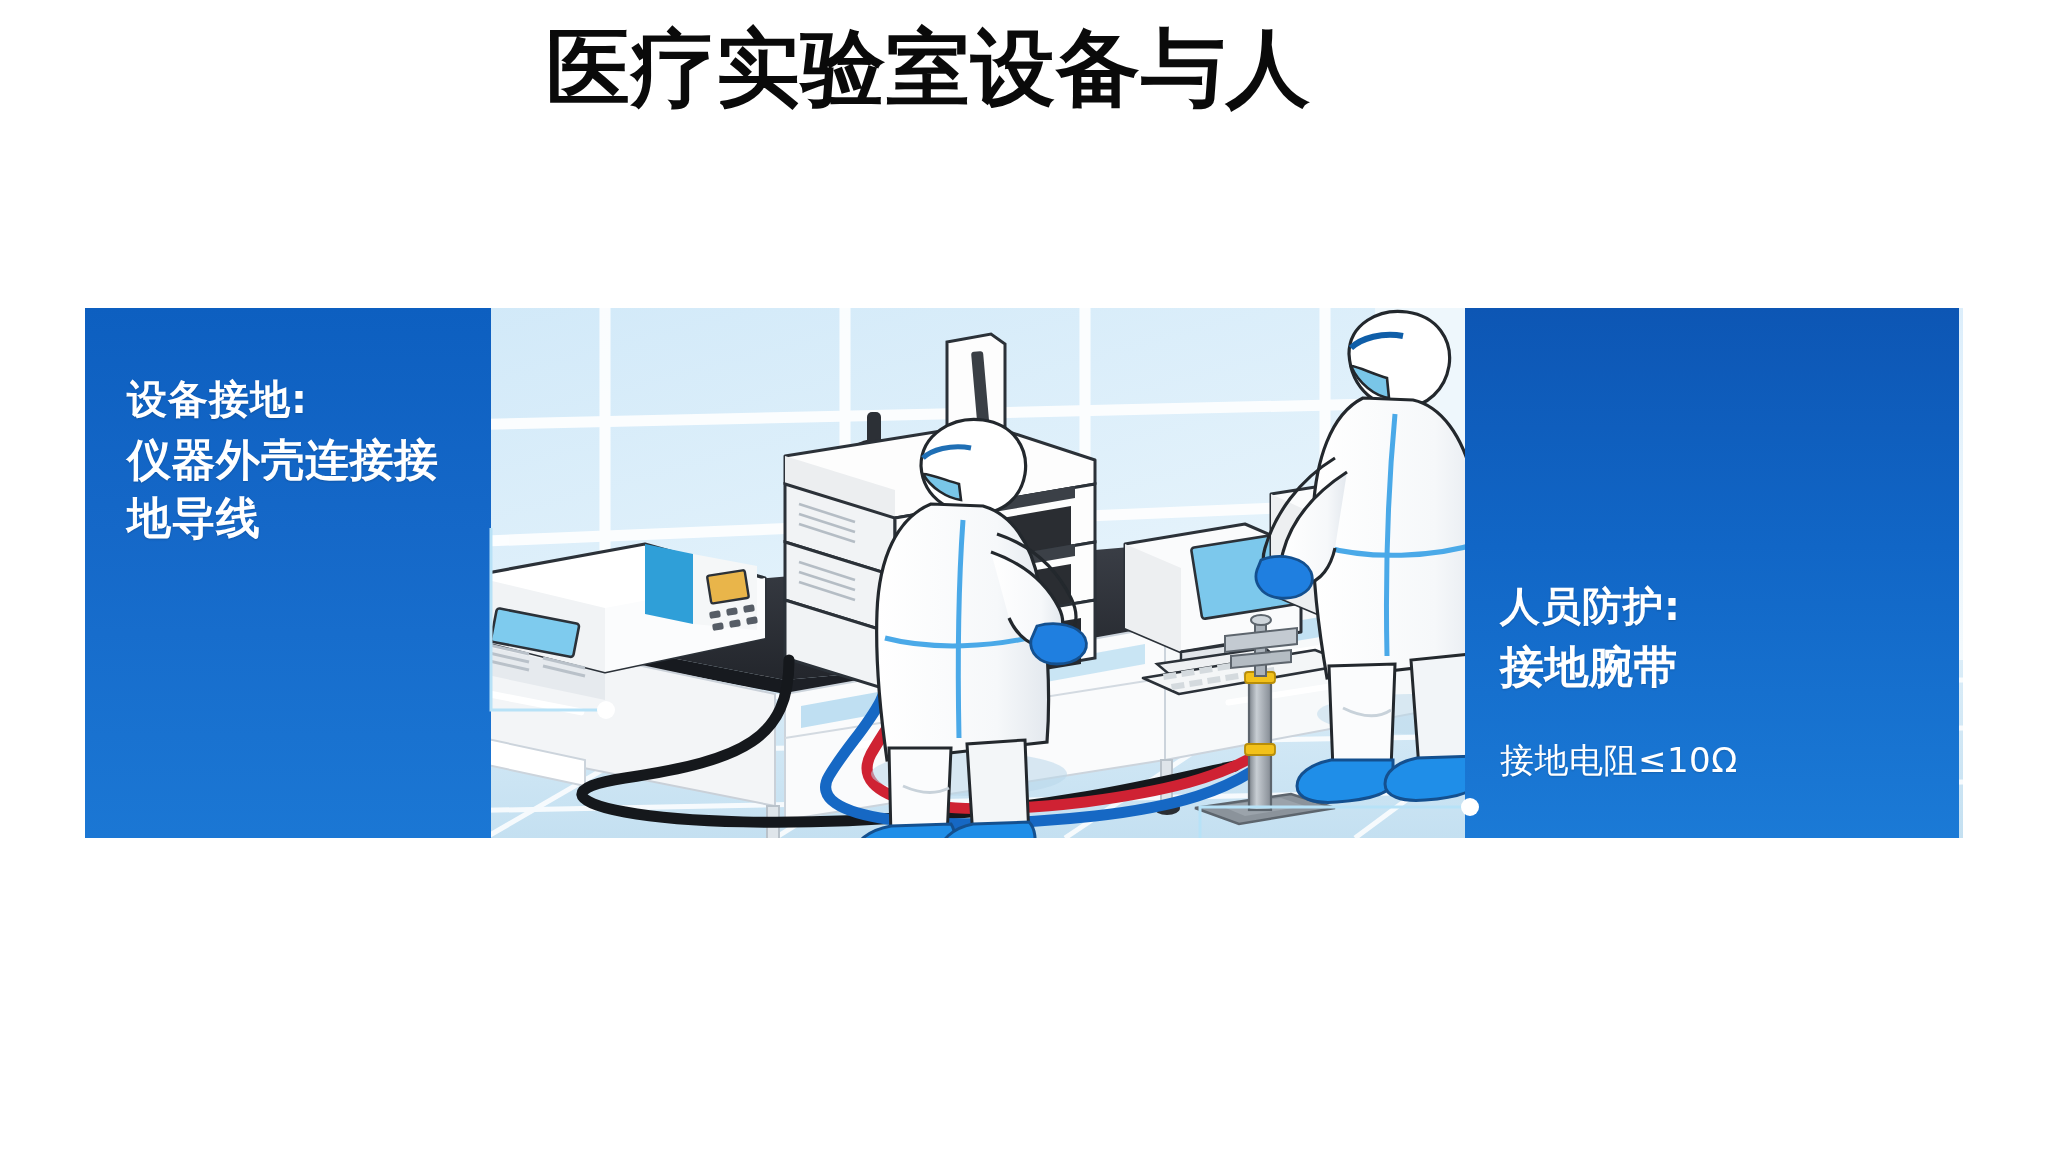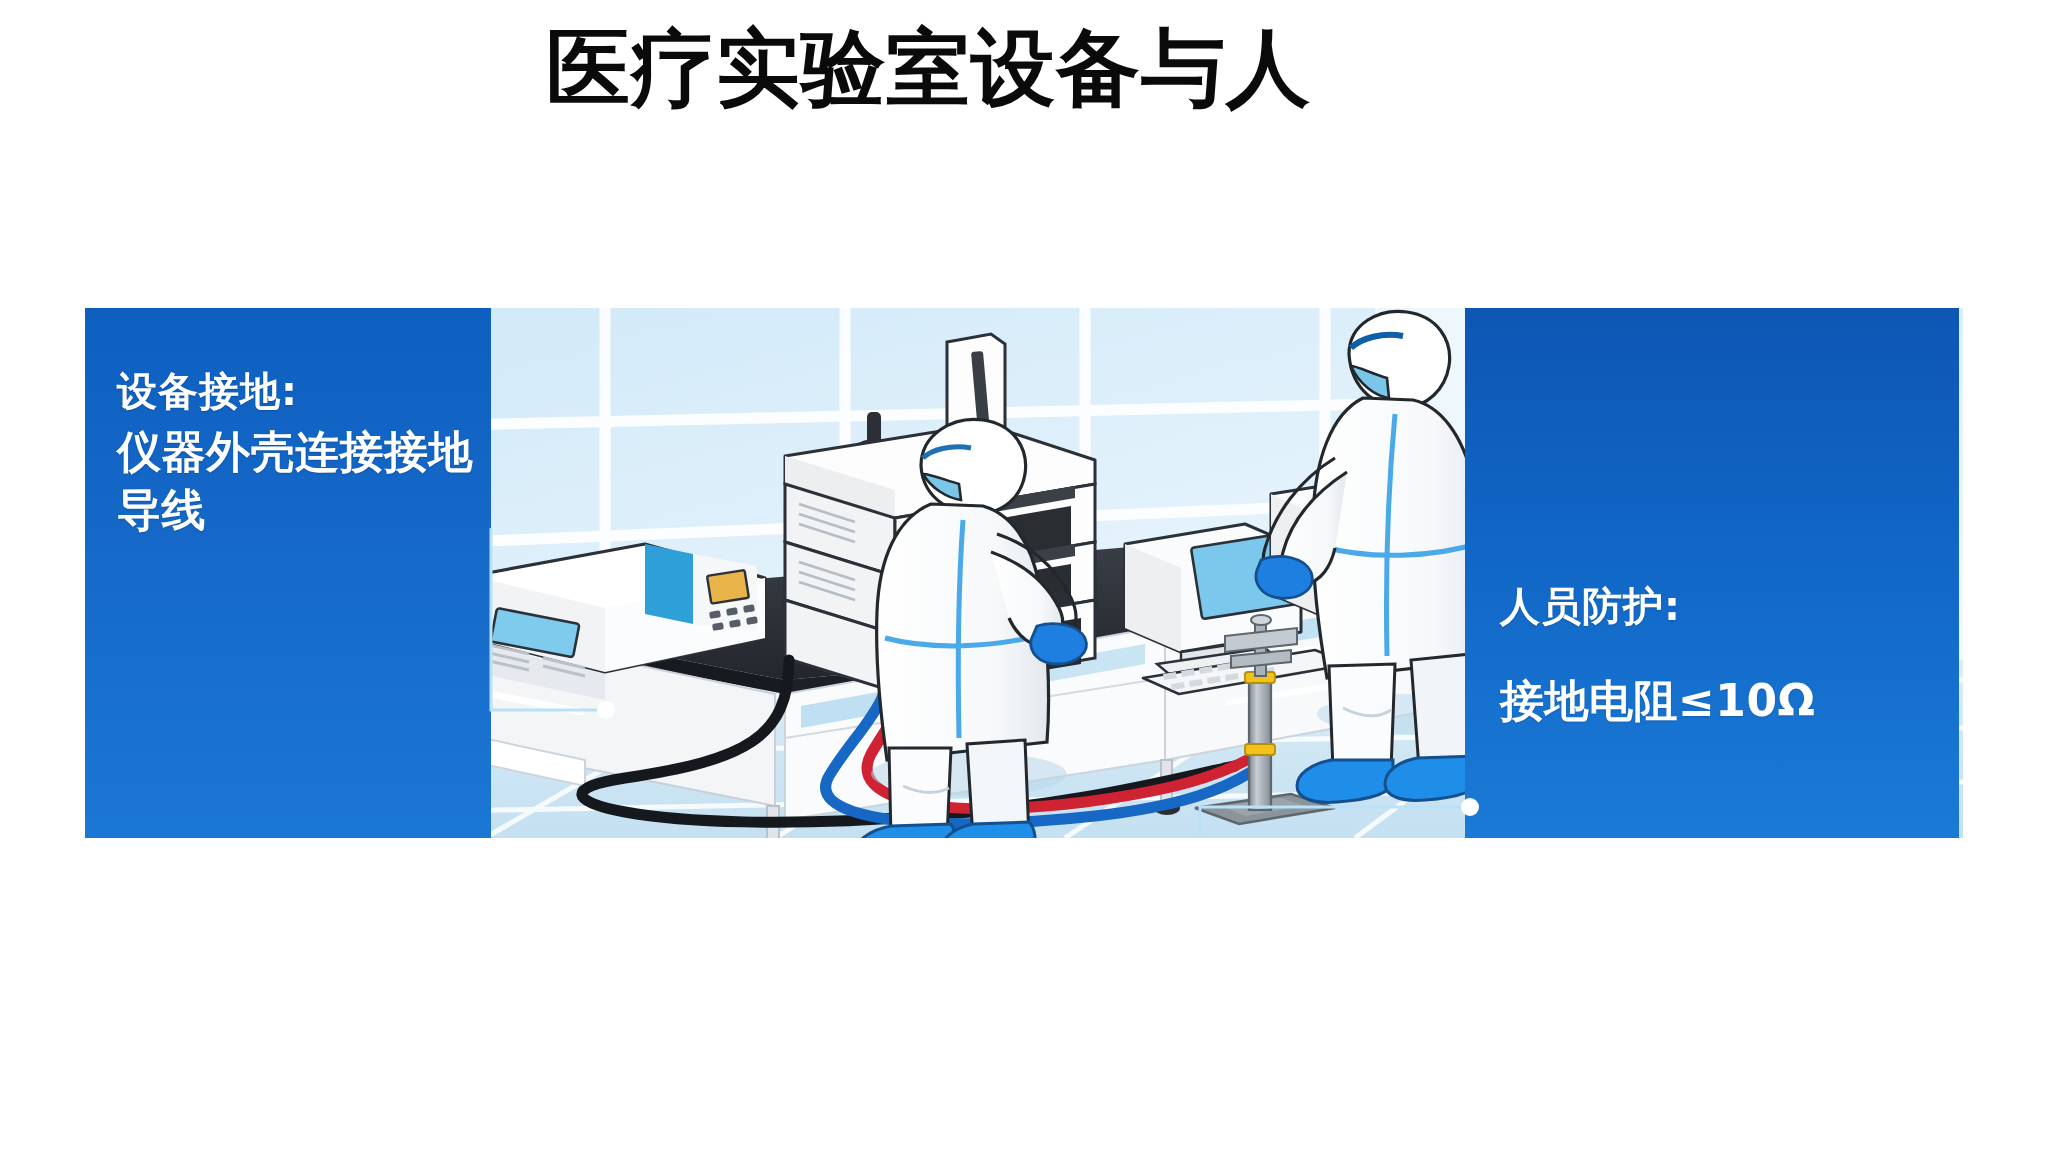--- a/index.html
+++ b/index.html
@@ -64,21 +64,21 @@
     height: 530px;
     background: linear-gradient(180deg, #0d5fc0 0%, #1568c8 42%, #1b77d4 100%);
     z-index: 3;
   }
   #panel-left  { left: 0;    width: 406px; }
   #panel-right { right: 4px;   width: 494px;
     background: linear-gradient(180deg, #0d56b4 0%, #1166c6 45%, #1b7ad6 100%);
   }
 
   .panel-inner { position: absolute; left: 0; right: 0; }
-  #panel-left .panel-inner  { top: 60px;  padding-left: 32px; padding-right: 18px; }
+  #panel-left .panel-inner  { top: 68px;  padding-left: 42px; padding-right: 18px; }
   #panel-right .panel-inner { top: 275px; padding-left: 35px; padding-right: 16px; }
 
   .panel-heading {
     color: #ffffff;
     font-size: 40px;
     font-weight: 700;
     letter-spacing: 1px;
     line-height: 1.18;
     margin: 0 0 8px 0;
     text-shadow: 0 1px 2px rgba(0,0,0,0.18);
@@ -89,22 +89,22 @@
     font-size: 44px;
     font-weight: 700;
     letter-spacing: 0.5px;
     line-height: 1.32;
     margin: 0;
     text-shadow: 0 1px 2px rgba(0,0,0,0.16);
     font-family: "DejaVu Sans", "Liberation Sans", sans-serif;
   }
   .panel-note {
     color: #ffffff;
-    font-size: 44px;
-    font-weight: 700;
+    font-size: 34px;
+    font-weight: 400;
     letter-spacing: 0.5px;
     margin: 42px 0 8px 0;
     text-shadow: 0 1px 2px rgba(0,0,0,0.16);
     font-family: "DejaVu Sans", "Liberation Sans", sans-serif;
   }
 
   
   #callouts {
     position: absolute;
     left: 0; top: 0;
@@ -408,20 +408,21 @@
   <div class="side-panel" id="panel-left">
     <div class="panel-inner">
       <p class="panel-heading">设备接地:</p>
       <p class="panel-body">仪器外壳连接接地导线</p>
     </div>
   </div>
 
   <div class="side-panel" id="panel-right">
     <div class="panel-inner">
       <p class="panel-heading">人员防护:</p>
+      <p class="panel-body">接地腕带</p>
       <p class="panel-note">接地电阻≤10Ω</p>
     </div>
   </div>
 
   <svg id="callouts" viewBox="0 0 1878 530" xmlns="http://www.w3.org/2000/svg">
 
     <polyline points="406,220 406,402 520,402" fill="none" stroke="#b7e2f7" stroke-width="3"></polyline>
     <circle cx="521" cy="402" r="9" fill="#ffffff"></circle>
 
     <polyline points="1384,499 1115,499 1115,560" fill="none" stroke="#b7e2f7" stroke-width="3"></polyline>

